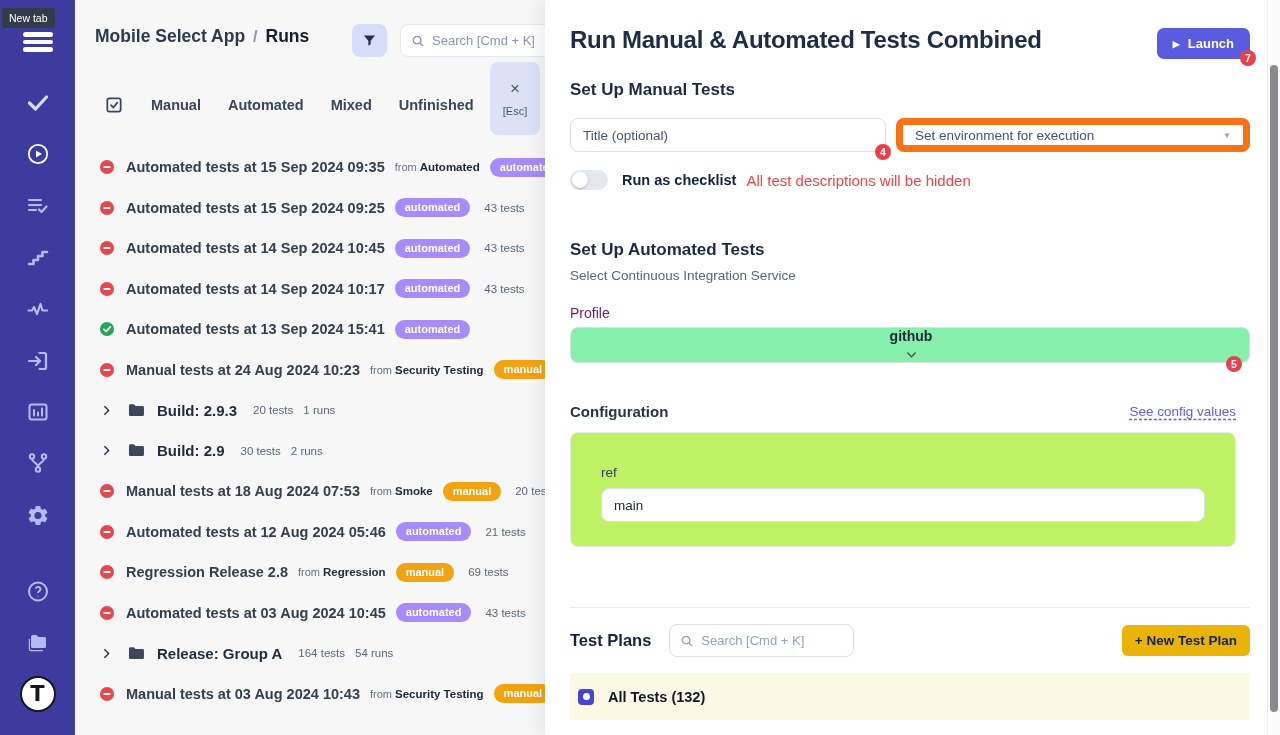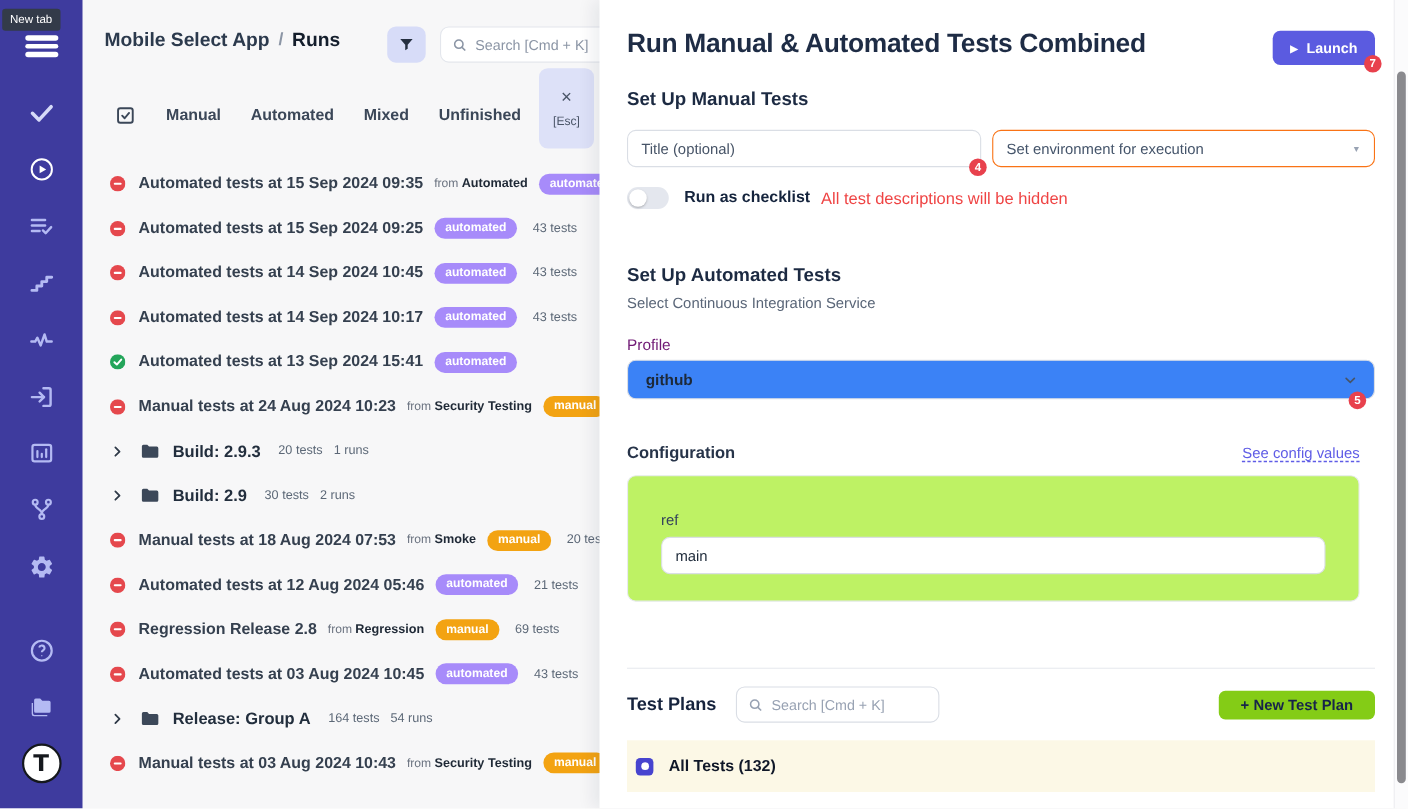--- a/index.html
+++ b/index.html
@@ -72,53 +72,53 @@
   .ann { width:16px; height:16px; border-radius:50%; background:#e8414d; color:#fff; font-size:10.5px;
          font-weight:bold; display:flex; align-items:center; justify-content:center; }
   .ann-abs { position:absolute; }
   h2 { font-size:17px; font-weight:bold; color:#1c2a42; }
   h2.manual { margin-top:8px; }
   .form-row { margin-top:18px; display:flex; gap:10px; }
   .field-wrap { position:relative; flex:1; }
   .text-input { width:100%; height:34px; border:1px solid #dadee5; border-radius:8px; padding:0 12px;
                 font-size:13.5px; color:#33415c; outline:none; background:#fff; font-family:"Liberation Sans",sans-serif; }
   .text-input::placeholder { color:#475467; }
-  .select-box { flex:1; height:34px; border:1px solid #f97316; border-radius:8px; display:flex; align-items:center;
+  .select-box { flex:1; height:34px; border:7px solid #f97316; border-radius:8px; display:flex; align-items:center;
                 justify-content:space-between; padding:0 12px; font-size:13.5px; color:#44546a; cursor:pointer; background:#fff; }
   .caret-sm { font-size:8px; color:#98a2b3; }
   .toggle-row { margin-top:18px; display:flex; align-items:center; gap:14px; }
   .toggle { width:38px; height:20px; background:#e4e7ee; border-radius:10px; position:relative; cursor:pointer; flex:none; }
   .toggle .knob { position:absolute; left:2px; top:2px; width:16px; height:16px; background:#fff; border-radius:50%;
                   box-shadow:0 1px 2px rgba(0,0,0,.25); }
   .toggle-label { font-size:14.5px; font-weight:bold; color:#15243d; }
   .toggle-hint { font-size:15px; color:#ef4444; margin-left:-4px; }
   h2.auto { margin-top:50px; }
   .sub { margin-top:8px; font-size:13.5px; color:#5a6678; }
   .profile-label { margin-top:22px; font-size:14px; color:#701a75; }
   .dd-wrap { position:relative; margin-top:6px; }
-  .profile-dd { height:36px; border:1px solid #dadee5; border-radius:8px; background:#3b82f6; display:flex;
+  .profile-dd { height:36px; border:1px solid #dadee5; border-radius:8px; background:#86efac; display:flex;
                 align-items:center; justify-content:space-between; padding:0 14px 0 16px; font-size:14px;
-                color:#1d2939; font-weight:bold; cursor:pointer; }
+                color:#1d2939; font-weight:bold; cursor:pointer;flex-direction:column; }
   .config-row { margin-top:40px; display:flex; justify-content:space-between; align-items:center; margin-right:14px; }
   .config-label { font-size:15px; color:#273449; font-weight:bold; }
   .config-link { font-size:13.5px; color:#5f5ce6; text-decoration:underline dashed; text-underline-offset:3px; cursor:pointer; }
   .config-card { margin-top:12px; margin-right:14px; background:#bef264; border:1px solid #e8eaef; border-radius:8px;
                  padding:32px 30px 24px; }
   .ref-label { font-size:13.5px; color:#33415c; }
   .config-card .text-input { margin-top:8px; height:34px; font-size:13.5px; color:#1d2939; }
   .divider { margin-top:60px; border:none; border-top:1px solid #e8eaef; }
   .tp-row { margin-top:16px; display:flex; align-items:center; }
   .tp-title { font-size:16.5px; font-weight:bold; color:#16233d; }
   .tp-search { margin-left:18px; width:185px; height:33px; background:#fff; border:1px solid #dadee5; border-radius:8px;
                display:flex; align-items:center; padding:0 10px; gap:7px; }
   .tp-search input { border:none; outline:none; width:135px; font-size:13px; background:transparent; color:#5a6675;
                      font-family:"Liberation Sans",sans-serif; }
   .tp-search input::placeholder { color:#98a2b3; }
   .tp-spacer { flex:1; }
-  .new-plan-btn { height:26px; background:#84cc16; border:none; border-radius:6px; padding:0 20px; font-size:13.5px;
+  .new-plan-btn { height:31px; background:#eab308; border:none; border-radius:6px; padding:0 13px; font-size:13.5px;
                   font-weight:bold; color:#17244a; cursor:pointer; font-family:"Liberation Sans",sans-serif; }
   .plan-row { height:47px; display:flex; align-items:center; padding-left:8px; }
   .plan-row.all { margin-top:16px; background:#fcf8e6; }
   .plan-row.mixed { margin-top:5px; }
   .cbx { width:16px; height:16px; border-radius:4px; flex:none; cursor:pointer; }
   .cbx-checked { background:#4744cf; display:flex; align-items:center; justify-content:center; }
   .cbx-checked::after { content:""; width:7px; height:7px; background:#fff; border-radius:50%; display:block; }
   .cbx-empty { background:#fff; border:1.5px solid #d5dae2; }
   .plan-label { margin-left:14px; font-size:14.5px; font-weight:bold; color:#101828; }
   .gear-btn { margin-left:14px; width:28px; height:28px; background:#dfe3fa; border:none; border-radius:6px;

